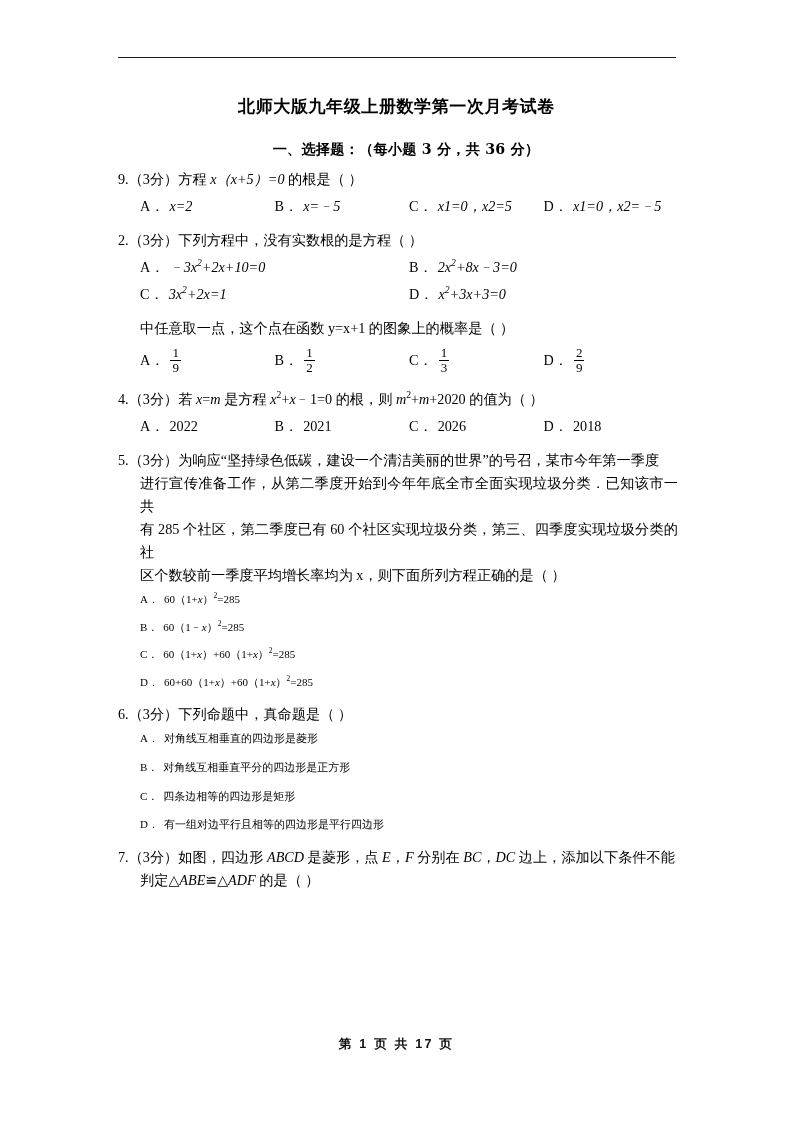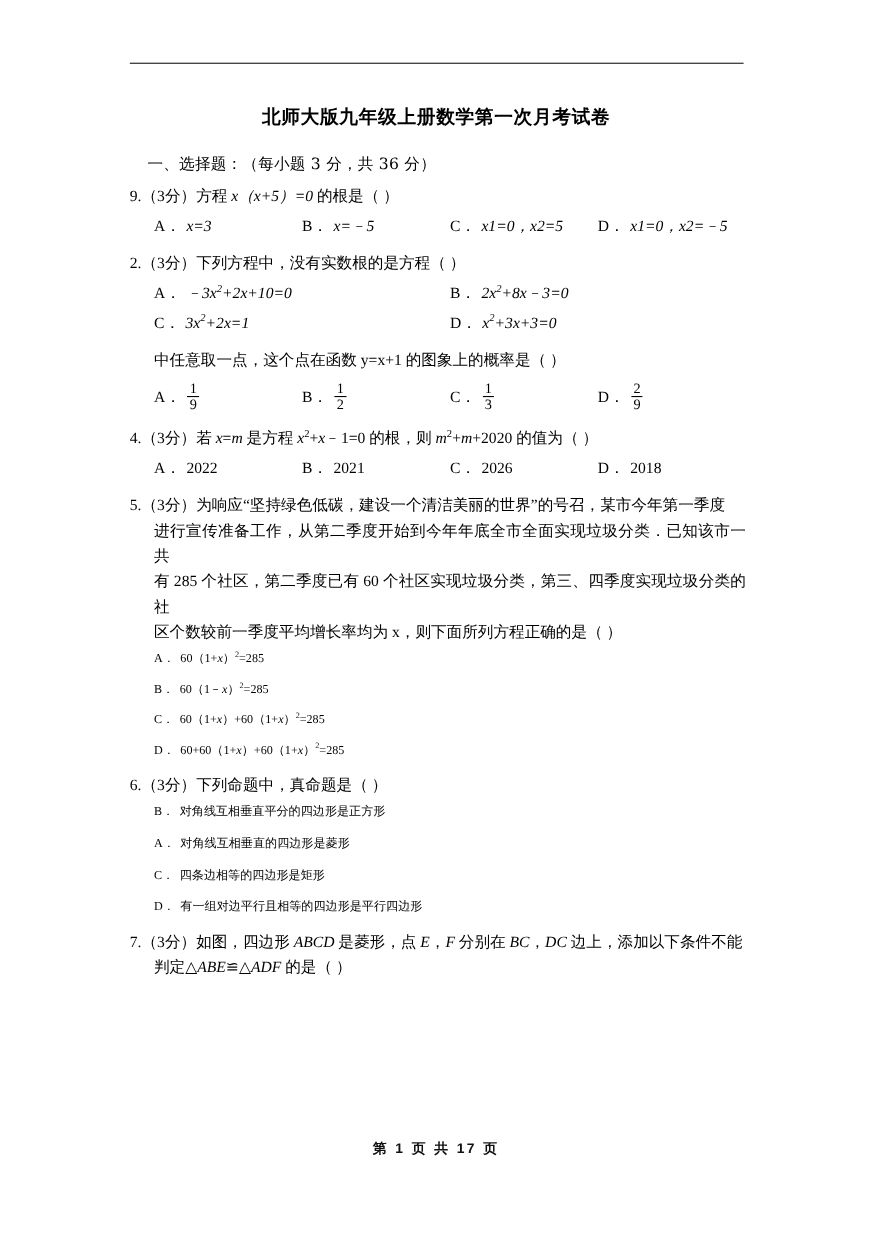--- a/index.html
+++ b/index.html
@@ -41,24 +41,25 @@
     font-family: "DejaVu Serif", "Liberation Serif", serif;
   }
   .content {
     position: absolute;
     left: 118px;
     top: 140px;
     width: 560px;
   }
   .section-head {
     font-size: 14.2px;
-    font-weight: normal;
+    font-weight: bold;
     font-family: "DejaVu Serif", "Liberation Serif", serif;
     margin: 0 0 9px 16px;
     letter-spacing: 0.2px;
+    text-align: center;
   }
   .q {
     margin: 0 0 3px 0;
   }
   .q-body {
     font-size: 14.2px;
     line-height: 1.62;
     text-align: justify;
     text-justify: inter-ideograph;
     margin: 0;
@@ -141,21 +142,21 @@
   <div class="content">
 
     <div class="section-head">一、选择题：（每小题 3 分，共 36 分）</div>
 
     <div class="q">
       <div class="q-body">
         <span>9.（3分）方程 </span><i>x（x+5）=0</i><span> 的根是（      ）</span>
       </div>
       <div class="opts">
         <div class="opt-row cols4">
-          <span class="opt"><span class="opt-lbl">A．</span><i>x=3</i></span>
+          <span class="opt"><span class="opt-lbl">A．</span><i>x=2</i></span>
           <span class="opt"><span class="opt-lbl">B．</span><i>x=﹣5</i></span>
           <span class="opt"><span class="opt-lbl">C．</span><i>x1=0，x2=5</i></span>
           <span class="opt"><span class="opt-lbl">D．</span><i>x1=0，x2=﹣5</i></span>
         </div>
       </div>
     </div>
 
     <div class="spacer-q"></div>
 
     <div class="q">
@@ -217,22 +218,22 @@
         <div class="opt-line"><span class="opt-lbl">C．</span>60（1+<i>x</i>）+60（1+<i>x</i>）<sup>2</sup>=285</div>
         <div class="opt-line"><span class="opt-lbl">D．</span>60+60（1+<i>x</i>）+60（1+<i>x</i>）<sup>2</sup>=285</div>
       </div>
     </div>
 
     <div class="spacer-q"></div>
 
     <div class="q">
       <div class="q-body">6.（3分）下列命题中，真命题是（      ）</div>
       <div class="opt-stack opt-stack-cn">
+        <div class="opt-line"><span class="opt-lbl">A．</span><span>对角线互相垂直的四边形是菱形</span></div>
         <div class="opt-line"><span class="opt-lbl">B．</span><span>对角线互相垂直平分的四边形是正方形</span></div>
-        <div class="opt-line"><span class="opt-lbl">A．</span><span>对角线互相垂直的四边形是菱形</span></div>
         <div class="opt-line"><span class="opt-lbl">C．</span><span>四条边相等的四边形是矩形</span></div>
         <div class="opt-line"><span class="opt-lbl">D．</span><span>有一组对边平行且相等的四边形是平行四边形</span></div>
       </div>
     </div>
 
     <div class="spacer-q"></div>
 
     <div class="q">
       <div class="q-body">
         <span class="hang">7.（3分）如图，四边形 <i>ABCD</i> 是菱形，点 <i>E</i>，<i>F</i> 分别在 <i>BC</i>，<i>DC</i> 边上，添加以下条件不能</span>

